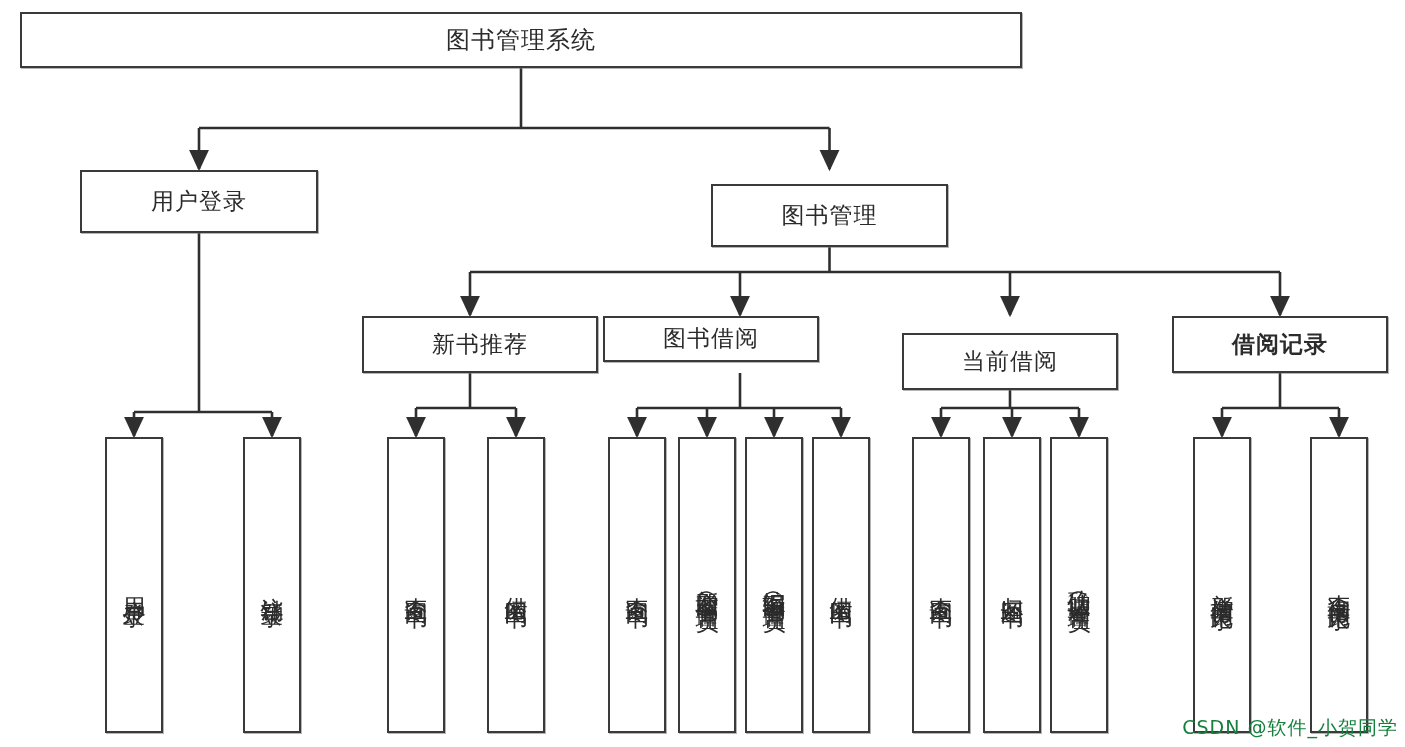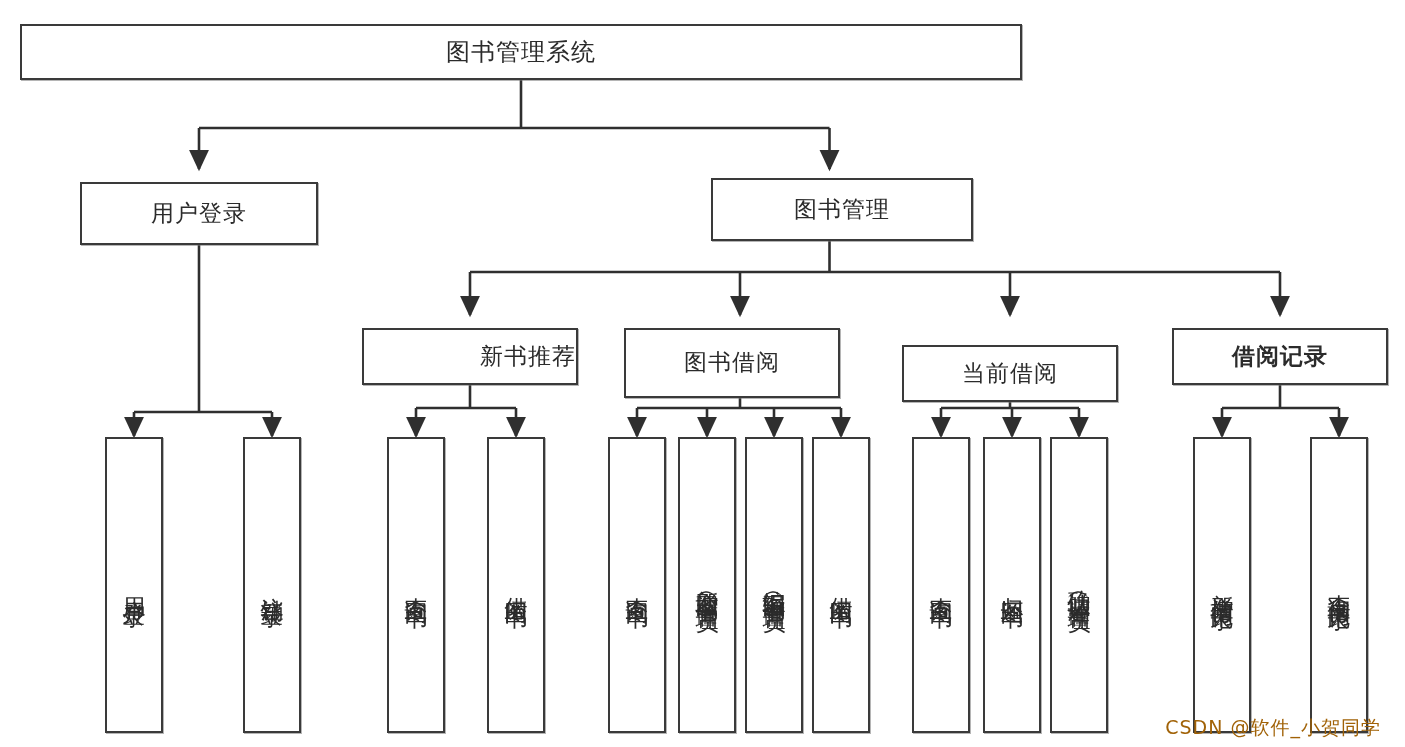--- a/index.html
+++ b/index.html
@@ -34,21 +34,20 @@
     display: flex;
     align-items: center;
     justify-content: center;
     color: #2b2b2b;
     box-shadow: 1px 1px 0 rgba(120,120,120,0.55);
   }
   .node.horizontal {
     font-size: 23px;
     letter-spacing: 1px;
     line-height: 1.1;
-    margin-top: 12px;
   }
   .node.root {
     font-size: 24px;
   }
   .node.vertical {
     writing-mode: vertical-rl;
     text-orientation: upright;
     font-size: 23px;
     line-height: 1.25;
     letter-spacing: 3px;
@@ -61,24 +60,24 @@
     display: block;
     white-space: pre-wrap;
     text-align: center;
   }
   .node.vertical .node-label {
     writing-mode: vertical-rl;
     text-orientation: upright;
   }
   #watermark {
     position: absolute;
-    right: 24px;
+    right: 7px;
     bottom: 6px;
     font-size: 19px;
-    color: #a16207;
+    color: #15803d;
     letter-spacing: 1px;
     white-space: nowrap;
     user-select: none;
   }
 </style>
 </head>
 <body>
 
 <div id="diagram-root">
 
@@ -125,27 +124,27 @@
       </g>
   </svg>
 
   <div id="node-layer">
       <div class="node horizontal root" style="left: 20px; top: 12px; width: 1002px; height: 56px;">
         <span class="node-label">图书管理系统</span>
       </div>
       <div class="node horizontal" style="left: 80px; top: 170px; width: 238px; height: 63px;">
         <span class="node-label">用户登录</span>
       </div>
-      <div class="node horizontal" style="left: 711px; top: 166px; width: 262px; height: 63px;">
+      <div class="node horizontal" style="left: 711px; top: 184px; width: 237px; height: 63px;">
         <span class="node-label">图书管理</span>
       </div>
-      <div class="node horizontal" style="left: 362px; top: 316px; width: 216px; height: 57px; justify-content: flex-end;">
+      <div class="node horizontal" style="left: 362px; top: 316px; width: 236px; height: 57px;">
         <span class="node-label">新书推荐</span>
       </div>
-      <div class="node horizontal" style="left: 624px; top: 316px; width: 216px; height: 70px;">
+      <div class="node horizontal" style="left: 603px; top: 316px; width: 216px; height: 46px;">
         <span class="node-label">图书借阅</span>
       </div>
       <div class="node horizontal" style="left: 902px; top: 333px; width: 216px; height: 57px;">
         <span class="node-label">当前借阅</span>
       </div>
       <div class="node horizontal" style="left: 1172px; top: 316px; width: 216px; height: 57px; font-weight: bold;">
         <span class="node-label">借阅记录</span>
       </div>
       <div class="node vertical" style="left: 105px; top: 437px; width: 58px; height: 296px;">
         <span class="node-label">用户登录</span>

